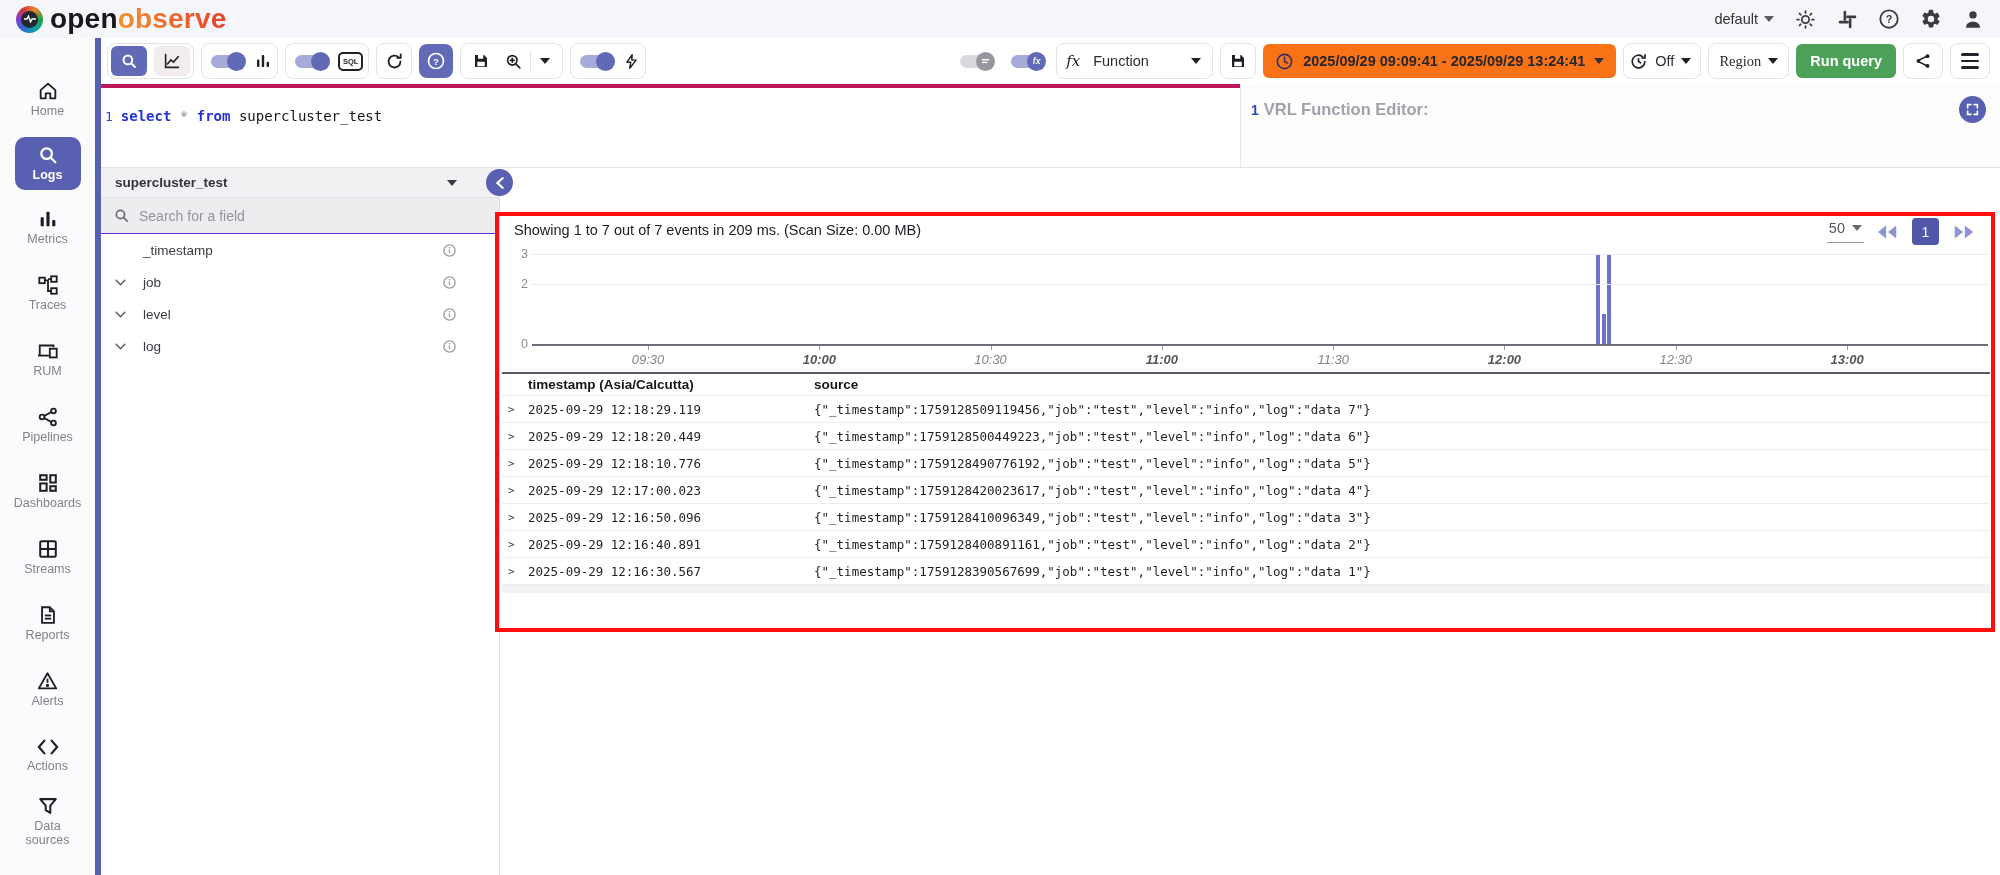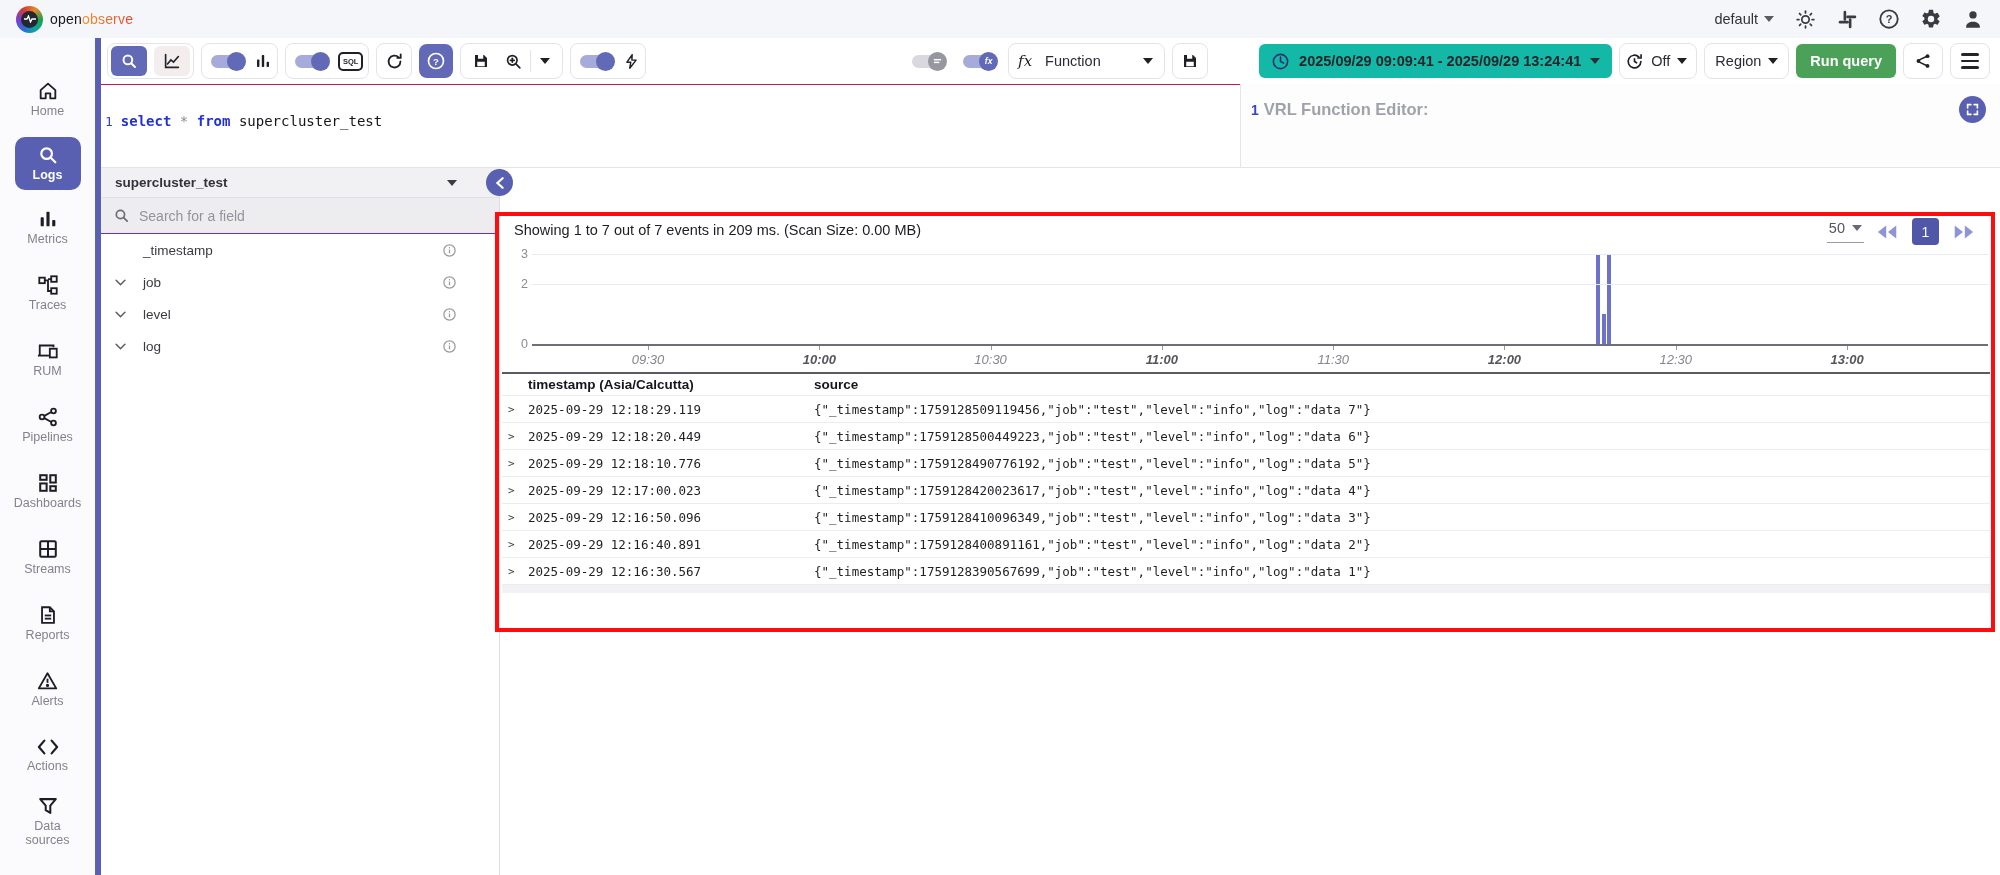--- a/index.html
+++ b/index.html
@@ -4,21 +4,21 @@
 <style>
   * { margin:0; padding:0; box-sizing:border-box; }
   html,body { width:2000px; height:875px; font-family:"Liberation Sans", sans-serif; background:#fff; overflow:hidden; }
   .app { position:relative; width:2000px; height:875px; background:#fff; }
 
   
   .topbar { position:absolute; top:0; left:0; right:0; height:38px; background:#f5f6f9; display:flex; align-items:center; justify-content:space-between; padding:0 16px; }
   .brand { display:flex; align-items:center; gap:7px; }
   .logo-ring { width:27px; height:27px; border-radius:50%; background:conic-gradient(from 210deg,#2b6fd4,#7a3fd0,#d43a3a,#e8882a,#1fa14b,#0ea5a5,#2b6fd4); display:flex; align-items:center; justify-content:center; }
   .logo-core { width:17px; height:17px; border-radius:50%; background:#23272f; display:flex; align-items:center; justify-content:center; }
-  .brand-text { font-size:14px; font-weight:normal; letter-spacing:.2px; }
+  .brand-text { font-size:28px; font-weight:bold; letter-spacing:.2px; }
   .brand-open { color:#17171c; }
   .brand-observe { background:linear-gradient(90deg,#f0912e,#e8432e); -webkit-background-clip:text; background-clip:text; color:transparent; }
   .top-right { display:flex; align-items:center; gap:20px; color:#3a3a42; }
   .org-select { display:flex; align-items:center; gap:6px; font-size:14.5px; color:#33333a; cursor:pointer; }
   .caret { width:0; height:0; border-left:5px solid transparent; border-right:5px solid transparent; border-top:6px solid #5b5b64; display:inline-block; }
   .top-icon { width:22px; height:22px; display:flex; align-items:center; justify-content:center; cursor:pointer; }
 
   
   .sidenav { position:absolute; top:38px; left:0; width:95px; bottom:0; background:#fbfbfd; display:flex; flex-direction:column; align-items:center; padding-top:8px;justify-content:center; }
   .side-item { width:88px; height:66px; display:flex; flex-direction:column; align-items:center; justify-content:center; gap:3px; cursor:pointer; }
@@ -39,29 +39,29 @@
   .icon-btn { width:30px; height:30px; border-radius:6px; display:flex; align-items:center; justify-content:center; color:#23232b; cursor:pointer; }
   .icon-btn.active-purple { background:#6269b6; color:#fff; }
   .icon-btn.pale { background:#f3eded; }
   .toggle { width:32px; height:13px; border-radius:7px; background:#a6abd9; position:relative; margin:0 4px; cursor:pointer; }
   .toggle .knob { position:absolute; width:19px; height:19px; border-radius:50%; background:#6269b6; right:-3px; top:-3px; display:flex; align-items:center; justify-content:center; color:#fff; font-size:8.5px; font-style:italic; font-weight:bold; }
   .toggle.off { background:#d8d8de; }
   .toggle.off .knob { background:#97979f; }
   .sql-badge { border:2px solid #1f1f26; border-radius:5px; font-size:7.5px; font-weight:bold; padding:3px 3px; color:#1f1f26; }
   .fx-label { font-family:"DejaVu Serif", serif; font-style:italic; font-size:15px; color:#1f1f26; padding-left:4px; }
   .select-like { display:flex; align-items:center; gap:8px; font-size:14.5px; color:#2b2b33; cursor:pointer; padding:0 6px; }
-  .datepicker { display:flex; align-items:center; gap:9px; background:#14b8a6; border-radius:6px; height:34px; padding:0 12px; font-size:14.5px; font-weight:bold; color:#26262c; cursor:pointer;margin-left:44px; }
+  .datepicker { display:flex; align-items:center; gap:9px; background:#f97316; border-radius:6px; height:34px; padding:0 12px; font-size:14.5px; font-weight:bold; color:#26262c; cursor:pointer; }
   .run-btn { background:#4ca158; color:#fff; font-weight:bold; font-size:14.5px; border:none; border-radius:6px; height:34px; padding:0 14px; cursor:pointer; }
   .push-right { margin-left:auto; }
   .menu-lines { display:flex; flex-direction:column; gap:4px; }
   .menu-lines i { width:18px; height:2.5px; background:#23232b; border-radius:2px; }
 
   
   .editor-row { height:84px; border-bottom:1px solid #e4e4e9; display:flex; flex:0 0 auto; }
-  .sql-editor { flex:1 1 auto; position:relative; border-top:1px solid #be185d; padding:28px 0 0 4px; font-family:"DejaVu Sans Mono", monospace; font-size:14px; }
+  .sql-editor { flex:1 1 auto; position:relative; border-top:4px solid #be185d; padding:20px 0 0 4px; font-family:"DejaVu Sans Mono", monospace; font-size:14px; }
   .ln { color:#3744c6; margin-right:8px; font-size:13px; }
   .kw { color:#2433cf; font-weight:bold; }
   .star { color:#8a8a8a; }
   .tbl-name { color:#15151a; }
   .vrl-editor { flex:0 0 760px; border-left:1px solid #e4e4e9; position:relative; padding:16px 0 0 10px; background:#fdfdfe; }
   .vrl-text { font-size:16.5px; font-weight:bold; color:#a0a2ab; }
   .vrl-ln { color:#3744c6; font-size:14px; font-weight:bold; margin-right:5px; }
   .expand-btn { position:absolute; top:12px; right:14px; width:27px; height:27px; border-radius:50%; background:#5960b2; display:flex; align-items:center; justify-content:center; cursor:pointer; }
 
   
@@ -387,21 +387,21 @@
 
       <div class="tb-group">
         <svg width="19" height="19" viewBox="0 0 24 24" fill="none" stroke="#1f1f26" stroke-width="2.1" stroke-linecap="round">
             <path d="M20 12 a8 8 0 1 1 -2.4 -5.7"></path>
             <polyline points="20.3,3.5 20.3,7.6 16.2,7.6"></polyline>
             <polyline points="12,8.5 12,12 14.6,13.6"></polyline>
           </svg>
         <span style="font-size:14.5px; color:#2b2b33;">Off</span>
         <span class="caret" style="border-top-color:#1f1f26; margin-right:4px;"></span>
       </div>
-      <div class="tb-group" style="padding:0 10px;">
+      <div class="tb-group" style="padding:0 10px;font-family:Liberation Serif, serif;">
         <span style="font-size:14.5px; color:#2b2b33;">Region</span>
         <span class="caret" style="border-top-color:#1f1f26;"></span>
       </div>
       <button class="run-btn">Run query</button>
       <div class="tb-group" style="width:40px; justify-content:center;">
         <svg width="18" height="18" viewBox="0 0 24 24" fill="#1f1f26">
             <circle cx="18" cy="5.5" r="2.6"></circle>
             <circle cx="6" cy="12" r="2.6"></circle>
             <circle cx="18" cy="18.5" r="2.6"></circle>
             <rect x="6.5" y="7.2" width="10.5" height="2" transform="rotate(-26 12 8)"></rect>

